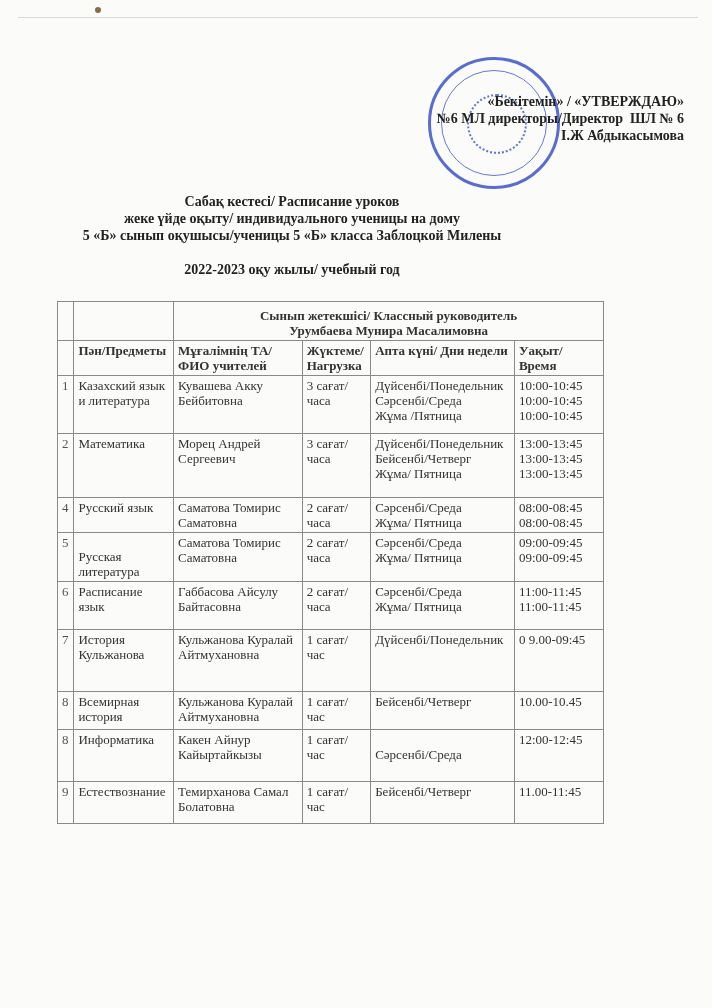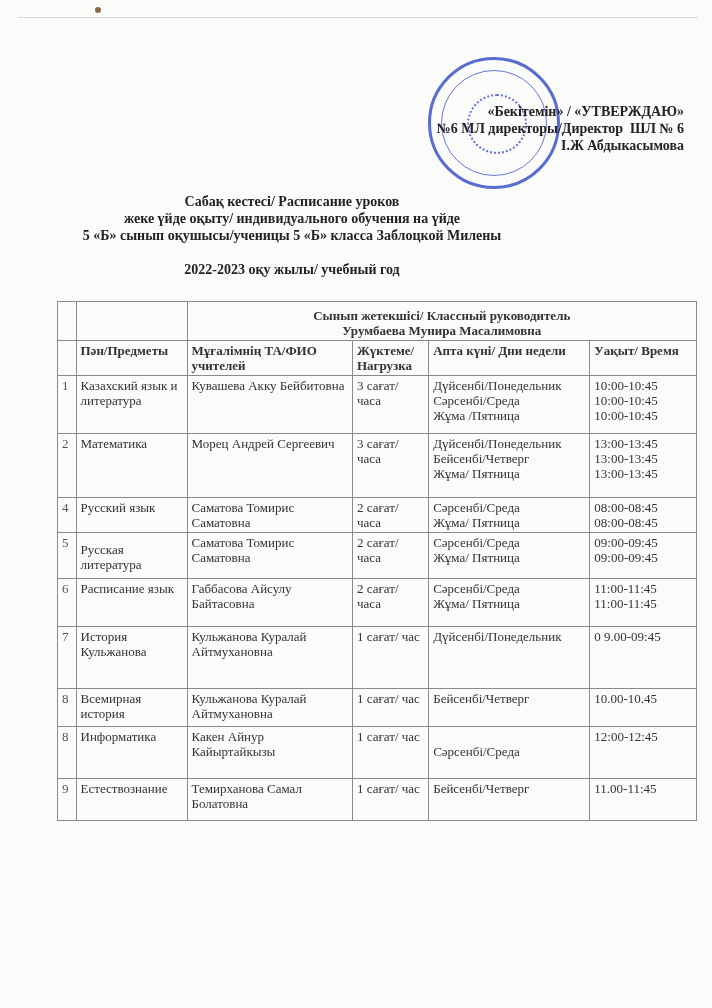--- a/index.html
+++ b/index.html
@@ -17,31 +17,31 @@
   }
   .stamp::before {
     content: ""; position: absolute; left: 10px; top: 10px; right: 10px; bottom: 10px;
     border-radius: 50%; border: 1.5px solid #4a60d0;
   }
   .stamp::after {
     content: ""; position: absolute; left: 36px; top: 34px; width: 56px; height: 56px;
     border-radius: 50%; border: 2px dotted #4a60d0;
   }
   .approve {
-    position: absolute; right: 28px; top: 103px; text-align: right;
+    position: absolute; right: 28px; top: 93px; text-align: right;
     font-weight: bold; font-size: 14px; line-height: 17px; color: #222;
   }
   .approve div { white-space: pre; }
   .titles {
     position: absolute; left: 0; width: 584px; top: 193px; text-align: center;
     font-weight: bold; font-size: 14px; line-height: 17px; color: #222;
   }
   .titles .year { margin-top: 17px; text-align: center; }
   table {
-    position: absolute; left: 57px; top: 301px; width: 640px;
+    position: absolute; left: 57px; top: 301px; width: 547px;
     border-collapse: collapse; font-size: 13px; line-height: 15px; color: #333;
   }
   td, th { border: 1px solid #8a8a8a; vertical-align: top; padding: 2px 4px; text-align: left; font-weight: normal; }
   th { font-weight: bold; }
   .hdr-top th { text-align: center; height: 34px; vertical-align: bottom; }
   .num { width: 8px; color: #555; }
   .multi div { white-space: pre; }
 </style>
 </head>
 <body>
@@ -51,21 +51,21 @@
 <div class="stamp"></div>
 
 <div class="approve">
   <div>«Бекітемін» / «УТВЕРЖДАЮ»</div>
   <div>№6 МЛ директоры/Директор  ШЛ № 6</div>
   <div>І.Ж Абдыкасымова</div>
 </div>
 
 <div class="titles">
   <div>Сабақ кестесі/ Расписание уроков</div>
-  <div>жеке үйде оқыту/ индивидуального обучения на үйде</div>
+  <div>жеке үйде оқыту/ индивидуального ученицы на дому</div>
   <div>5 «Б» сынып оқушысы/ученицы 5 «Б»   класса  Заблоцкой Милены</div>
   <div class="year">2022-2023 оқу жылы/ учебный год</div>
 </div>
 
 <table>
   <colgroup>
     <col style="width:14px">
       <col style="width:102px">
       <col style="width:152px">
       <col style="width:70px">
@@ -132,21 +132,21 @@
           <div style="min-height: 15px;">Сәрсенбі/Среда</div>
           <div style="min-height: 15px;">Жұма/ Пятница</div>
         </td>
         <td class="multi">
           <div>08:00-08:45</div>
           <div>08:00-08:45</div>
         </td>
       </tr>
       <tr style="height: 46px;">
         <td class="num">5</td>
-        <td style="padding-top: 9px;">Русская литература</td>
+        <td style="padding-top: 16px;">Русская литература</td>
         <td>Саматова Томирис Саматовна</td>
         <td>2 сағат/ часа</td>
         <td class="multi">
           <div style="min-height: 15px;">Сәрсенбі/Среда</div>
           <div style="min-height: 15px;">Жұма/ Пятница</div>
         </td>
         <td class="multi">
           <div>09:00-09:45</div>
           <div>09:00-09:45</div>
         </td>

